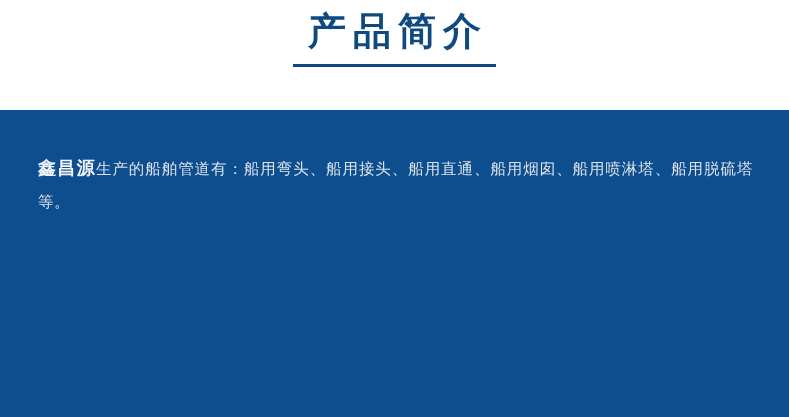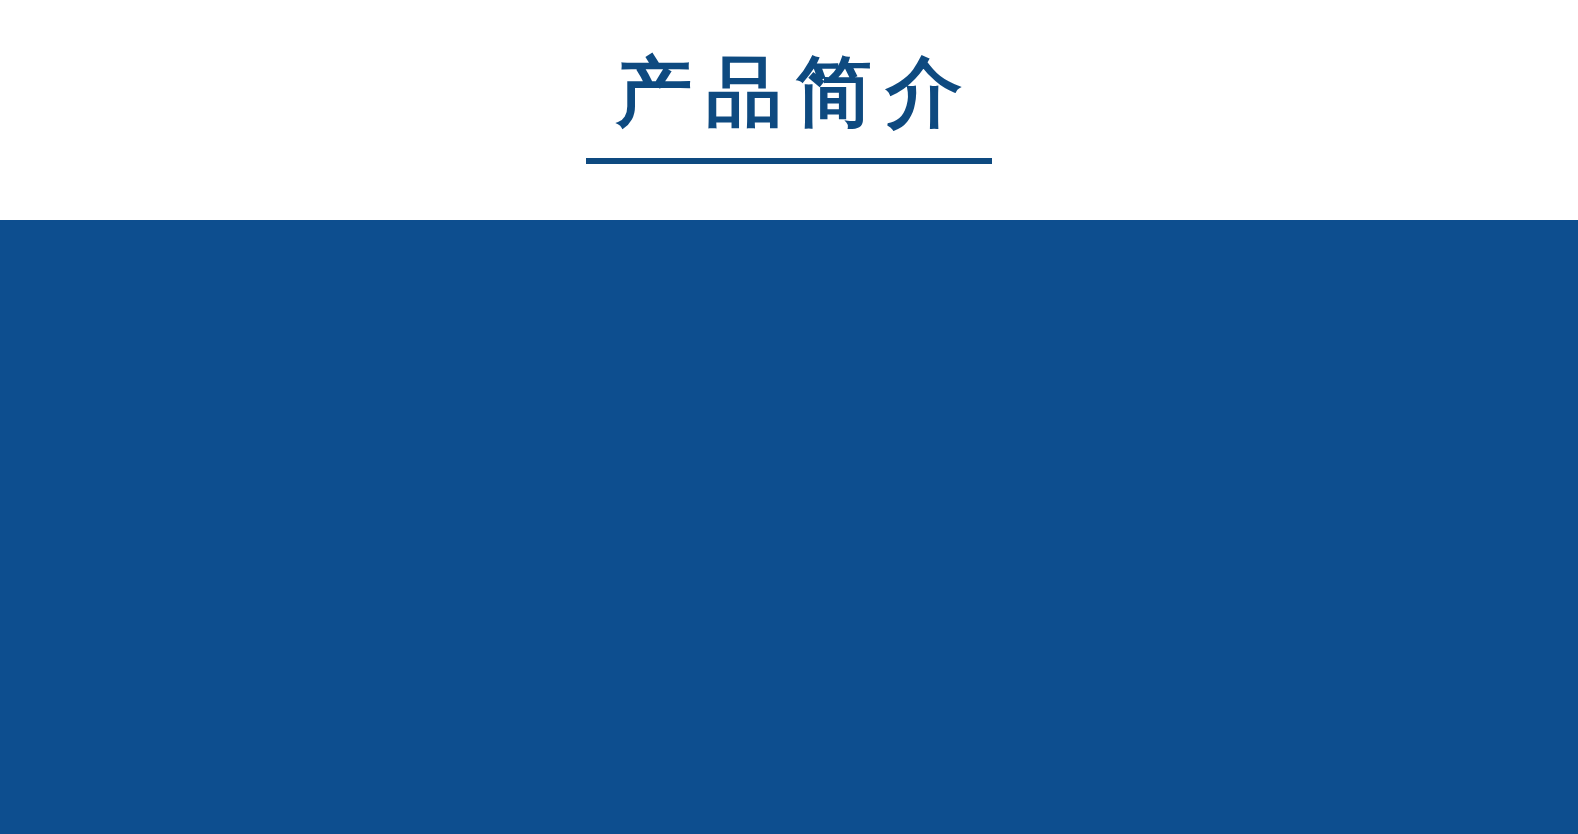--- a/index.html
+++ b/index.html
@@ -32,21 +32,21 @@
   }
   .header-inner {
     position: absolute;
     left: 0;
     top: 0;
     width: 789px;
     text-align: center;
   }
   .page-title {
     margin: 0;
-    padding-top: 24px;
+    padding-top: 9px;
     font-family: "DejaVu Sans", "Liberation Sans", sans-serif;
     font-size: 38px;
     font-weight: 700;
     line-height: 44px;
     letter-spacing: 7px;
     color: #0E4A80;
     text-indent: 7px;
   }
   .title-rule {
     width: 203px;
@@ -110,17 +110,20 @@
     <div class="header-inner">
       <h1 class="page-title">产品简介</h1>
       <div class="title-rule"></div>
     </div>
   </div>
 
   <div class="blue-panel">
     <div class="copy-wrap">
 
 
+      <p class="para">
+        <span class="brand">鑫昌源</span><span>生产的船舶管道有：船用弯头、船用接头、船用直通、船用烟囱、船用喷淋塔、船用脱硫塔等。</span>
+      </p>
 
     </div>
   </div>
 
 </div>
 
 </body></html>

